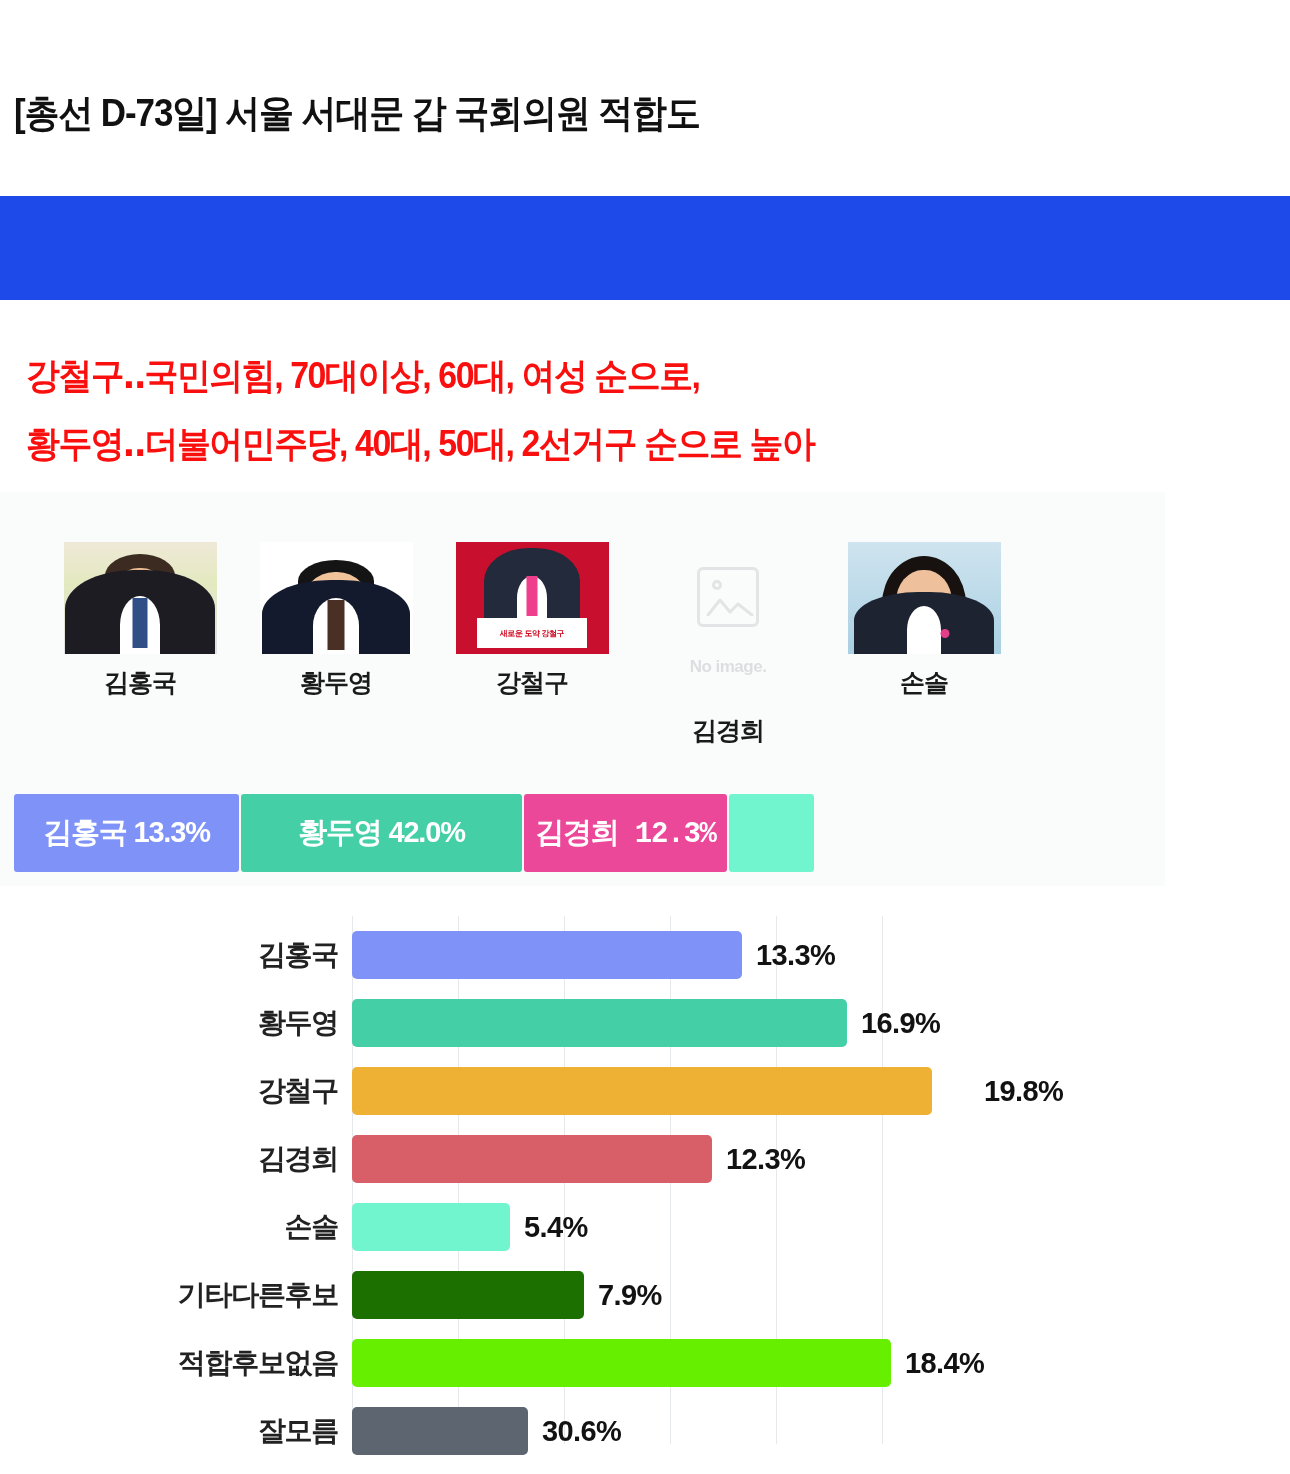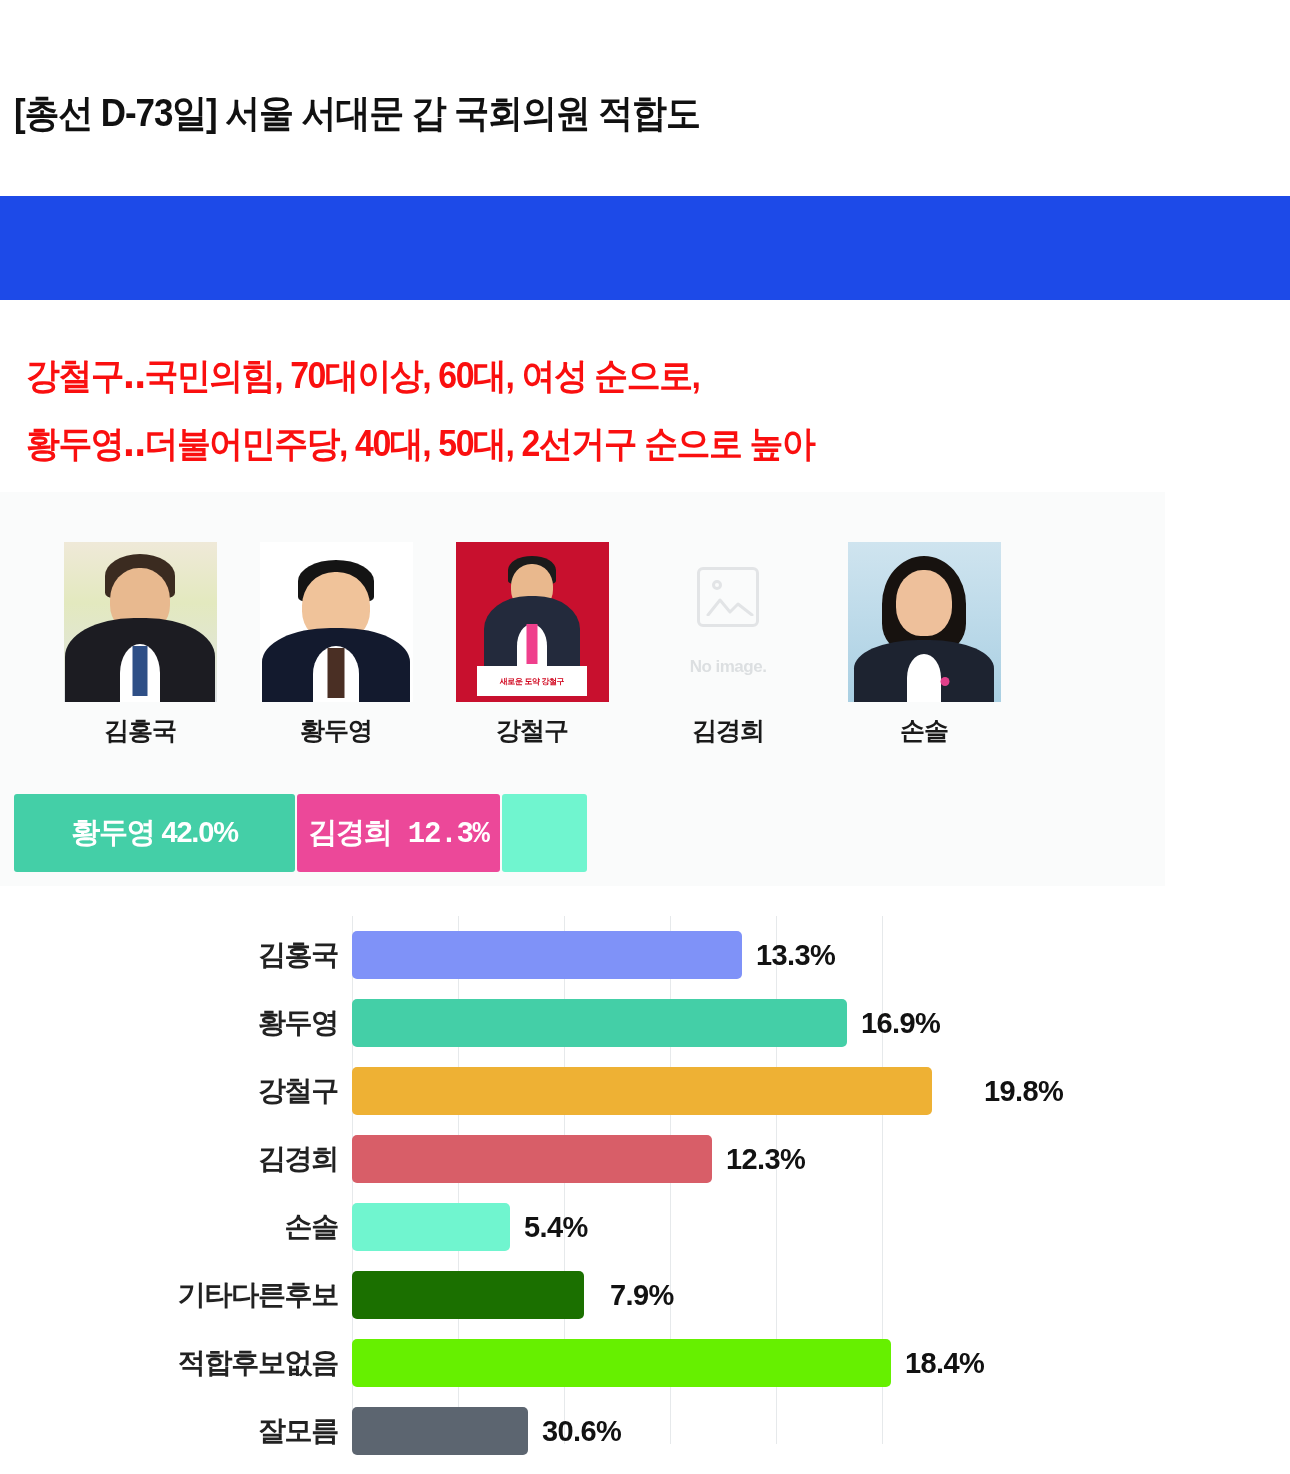--- a/index.html
+++ b/index.html
@@ -77,21 +77,21 @@
     justify-content: flex-start;
     gap: 36px;
   }
   .cand {
     width: 160px;
     display: flex;
     flex-direction: column;
     align-items: center;
   }
   .cand .thumb {
-    width: 153px; height: 160px;
+    width: 153px; height: 112px;
     background: #5eead4;
     overflow: hidden;
     position: relative;
   }
   .cand .name {
     margin-top: 12px;
     font-size: 25px;
     font-weight: 700;
     color: #1a1a1a;
     letter-spacing: -1px;
@@ -314,20 +314,21 @@
             <div class="shirt" style="bottom:0;width:34px;height:48px;"></div>
             <div class="tie" style="bottom:16px;left:64%;width:9px;height:9px;background:#e0408a;border-radius:50%;"></div>
           </div>
         </div>
         <div class="name">손솔</div>
       </div>
 
     </div>
 
     <div class="stack">
+      <div class="seg" style="width:225px;background:#7f92f8;">김홍국 13.3%</div>
       <div class="seg" style="width:281px;background:#44cfa7;">황두영 42.0%</div>
       <div class="seg" style="width:203px;background:#ec4899;font-family:Liberation Mono, monospace;">김경희 12.3%</div>
       <div class="seg" style="width:85px;background:#70f5cf;"></div>
     </div>
   </div>
 
   <div class="chart">
 
     <div class="plot">
       <div class="gridline" style="left:352px;"></div>
@@ -363,21 +364,21 @@
 
       <div class="row" style="top:308px;">
         <div class="cat">손솔</div>
         <div class="bar" style="width:158px;background:#70f5cf;"></div>
         <div class="val" style="left:524px;">5.4%</div>
       </div>
 
       <div class="row" style="top:376px;">
         <div class="cat">기타다른후보</div>
         <div class="bar" style="width:232px;background:#1b7000;"></div>
-        <div class="val" style="left:598px;margin-left:12px;">7.9%</div>
+        <div class="val" style="left:598px;">7.9%</div>
       </div>
 
       <div class="row" style="top:444px;">
         <div class="cat">적합후보없음</div>
         <div class="bar" style="width:539px;background:#66f000;"></div>
         <div class="val" style="left:905px;">18.4%</div>
       </div>
 
       <div class="row" style="top:512px;">
         <div class="cat">잘모름</div>

